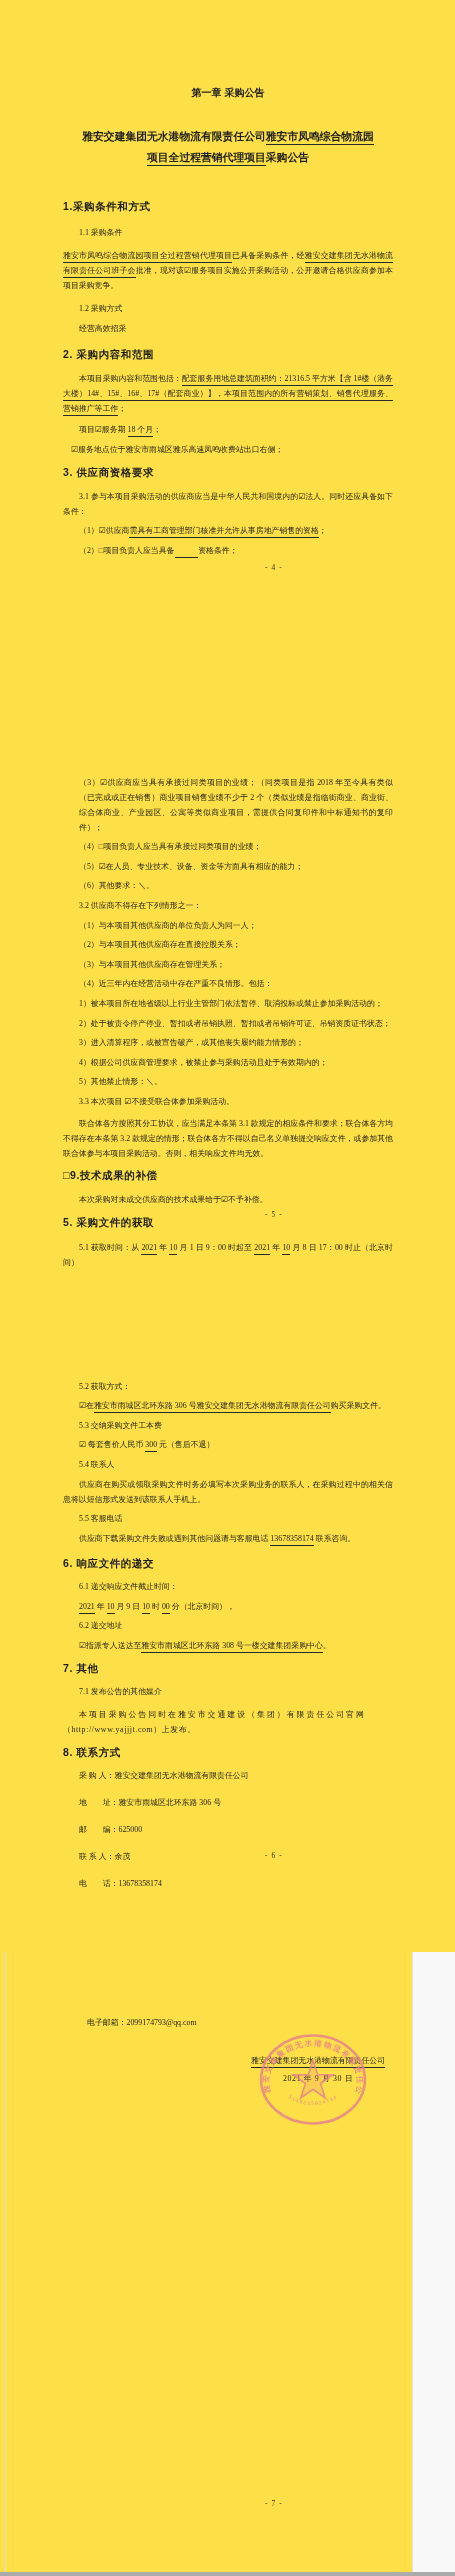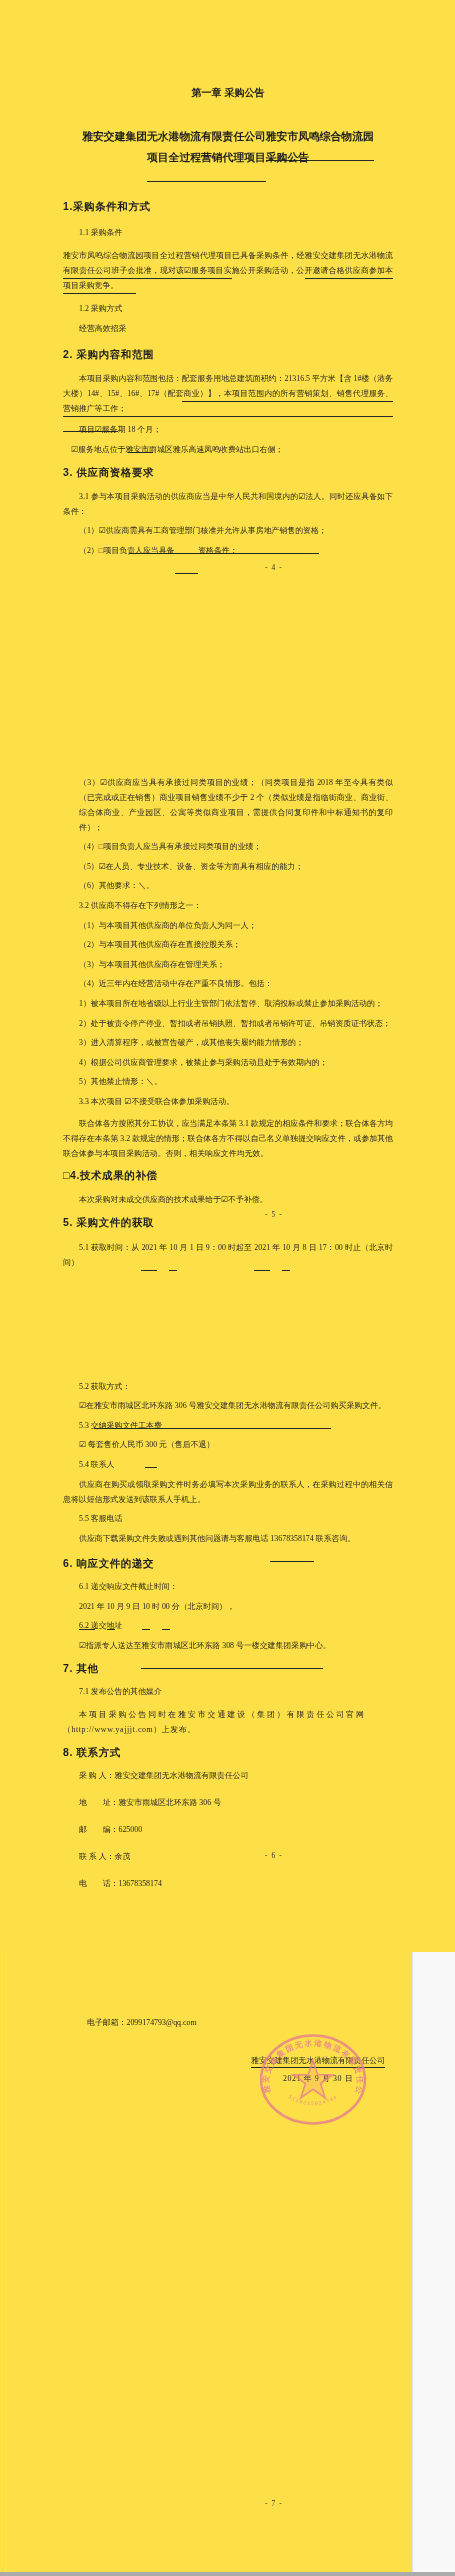--- a/index.html
+++ b/index.html
@@ -6,21 +6,21 @@
   html,body{margin:0;padding:0;background:#ffffff;}
   .canvas{
     position:relative;width:456px;height:2576px;margin:0 auto;
     background:#fde047;overflow:hidden;
     font-family:"Liberation Serif","DejaVu Serif",serif;
     color:#1f1f1f;
   }
   .page-content{position:absolute;left:63px;width:330px;}
   .blk{line-height:15px;font-size:7.9px;}
   .blk span{white-space:pre-wrap;}
-  .u{border-bottom:0.6px solid #2a2a2a;padding-bottom:18px;}
+  .u{border-bottom:0.6px solid #2a2a2a;padding-bottom:2px;}
   
   .ct{text-align:center;font-family:"Liberation Sans","DejaVu Sans",sans-serif;font-weight:bold;font-size:10px;}
   .dt{text-align:center;font-family:"Liberation Sans","DejaVu Sans",sans-serif;font-weight:bold;font-size:10.8px;line-height:20.5px;}
   .h2{font-family:"Liberation Sans","DejaVu Sans",sans-serif;font-weight:bold;font-size:10.5px;letter-spacing:0.6px;}
   .sub{padding-left:16px;}
   .p{text-align:justify;}
   .pi{text-align:justify;text-indent:16px;}
   .it{padding-left:16px;text-align:justify;}
   .it1{padding-left:8px;text-align:justify;}
   .sp1{text-indent:16px;letter-spacing:2px;}
@@ -78,21 +78,21 @@
       <div class="blk it mt8"><span>（2）与本项目其他供应商存在直接控股关系；</span></div>
       <div class="blk it mt8"><span>（3）与本项目其他供应商存在管理关系；</span></div>
       <div class="blk it mt8"><span>（4）近三年内在经营活动中存在严重不良情形。包括：</span></div>
       <div class="blk it mt8"><span>1）被本项目所在地省级以上行业主管部门依法暂停、取消投标或禁止参加采购活动的；</span></div>
       <div class="blk it mt8"><span>2）处于被责令停产停业、暂扣或者吊销执照、暂扣或者吊销许可证、吊销资质证书状态；</span></div>
       <div class="blk it mt8"><span>3）进入清算程序，或被宣告破产，或其他丧失履约能力情形的；</span></div>
       <div class="blk it mt8"><span>4）根据公司供应商管理要求，被禁止参与采购活动且处于有效期内的；</span></div>
       <div class="blk it mt8"><span>5）其他禁止情形：＼。</span></div>
       <div class="blk sub mt8"><span>3.3 本次项目 ☑不接受联合体参加采购活动。</span></div>
       <div class="blk pi mt12"><span>联合体各方按照其分工协议，应当满足本条第 3.1 款规定的相应条件和要求；联合体各方均不得存在本条第 3.2 款规定的情形；联合体各方不得以自己名义单独提交响应文件，或参加其他联合体参与本项目采购活动。否则，相关响应文件均无效。</span></div>
-      <div class="blk h2 mt12"><span>□4.技术成果的补偿</span></div>
+      <div class="blk h2 mt12"><span>□9.技术成果的补偿</span></div>
       <div class="blk pi mt16"><span>本次采购对未成交供应商的技术成果给于☑不予补偿。</span></div>
       <div class="blk h2 mt14"><span>5. 采购文件的获取</span></div>
       <div class="blk pi mt18"><span>5.1 获取时间：从 </span><span class="u">2021</span><span> 年 </span><span class="u">10</span><span> 月 1 日 9：00 时起至 </span><span class="u">2021</span><span> 年 </span><span class="u">10</span><span> 月 8 日 17：00 时止（北京时间）</span></div>
     </div>
   <div class="page-content" style="top:1374px">
       <div class="blk sub mt8"><span>5.2 获取方式：</span></div>
       <div class="blk it mt8"><span>☑在</span><span class="u">雅安市雨城区北环东路 306 号雅安交建集团无水港物流有限责任公司</span><span>购买采购文件。</span></div>
       <div class="blk sub mt8"><span>5.3 交纳采购文件工本费</span></div>
       <div class="blk it mt8"><span>☑ 每套售价人民币 </span><span class="u">300</span><span> 元（售后不退）</span></div>
       <div class="blk sub mt8"><span>5.4 联系人</span></div>

